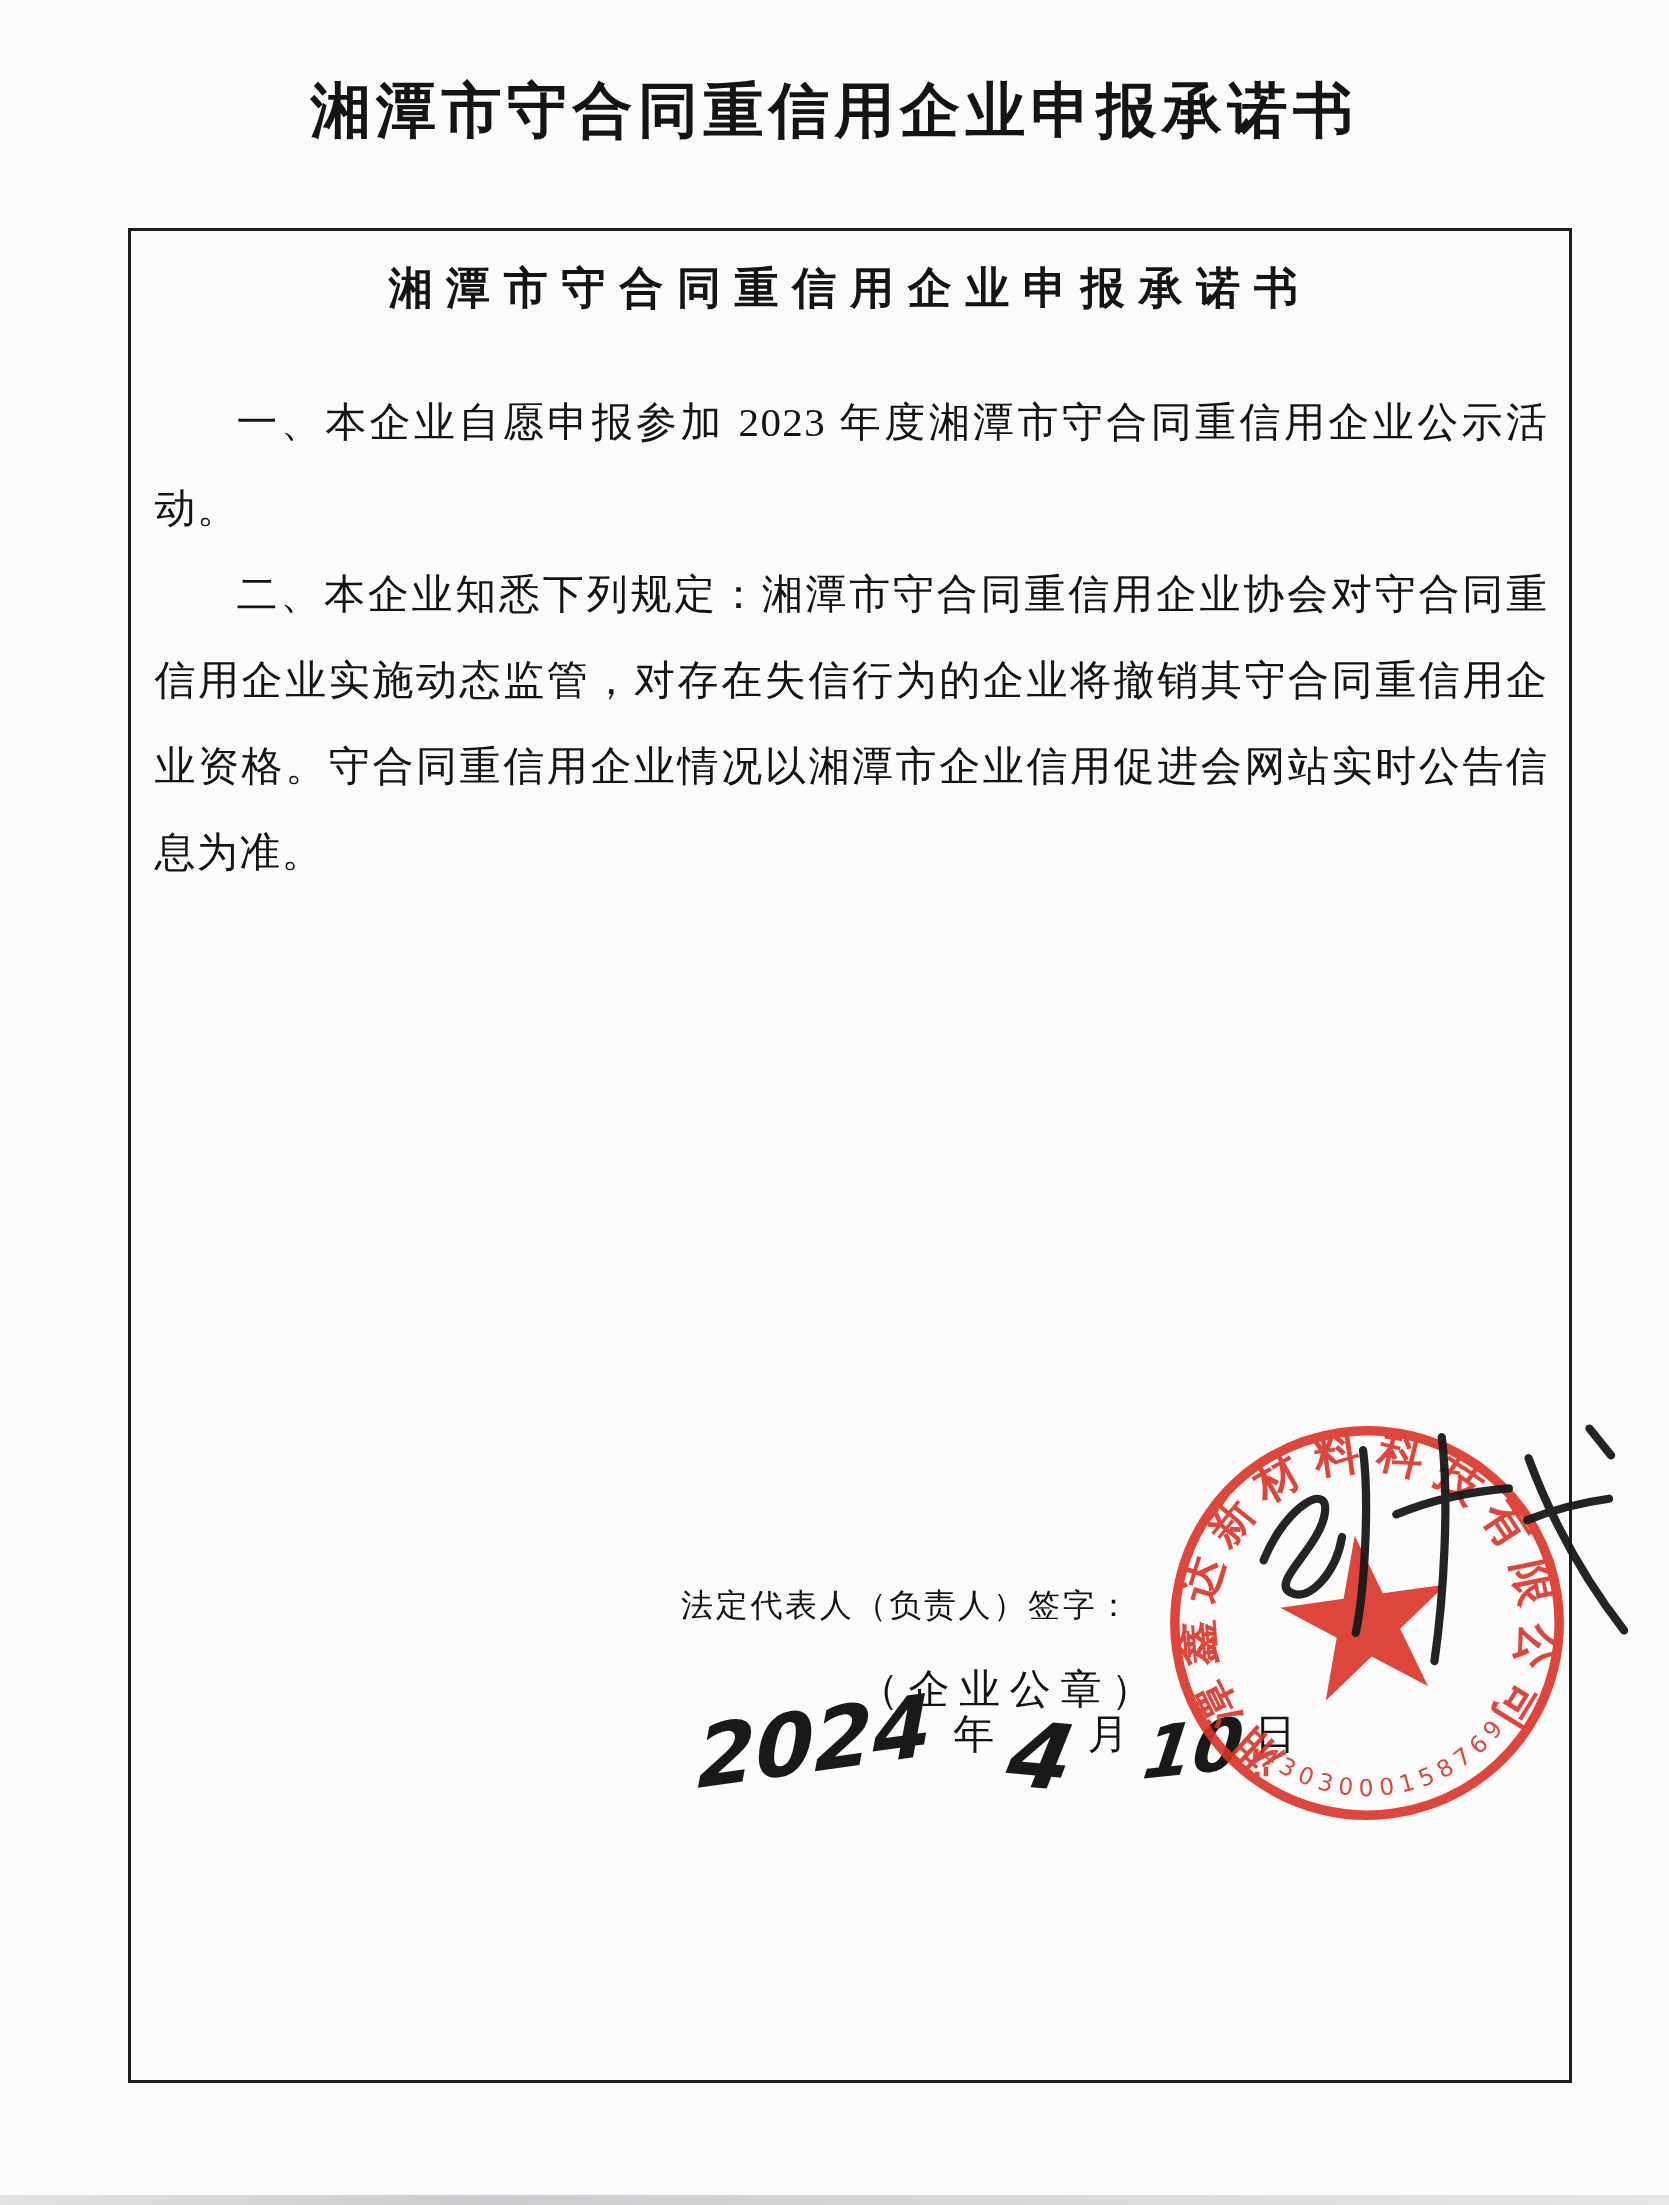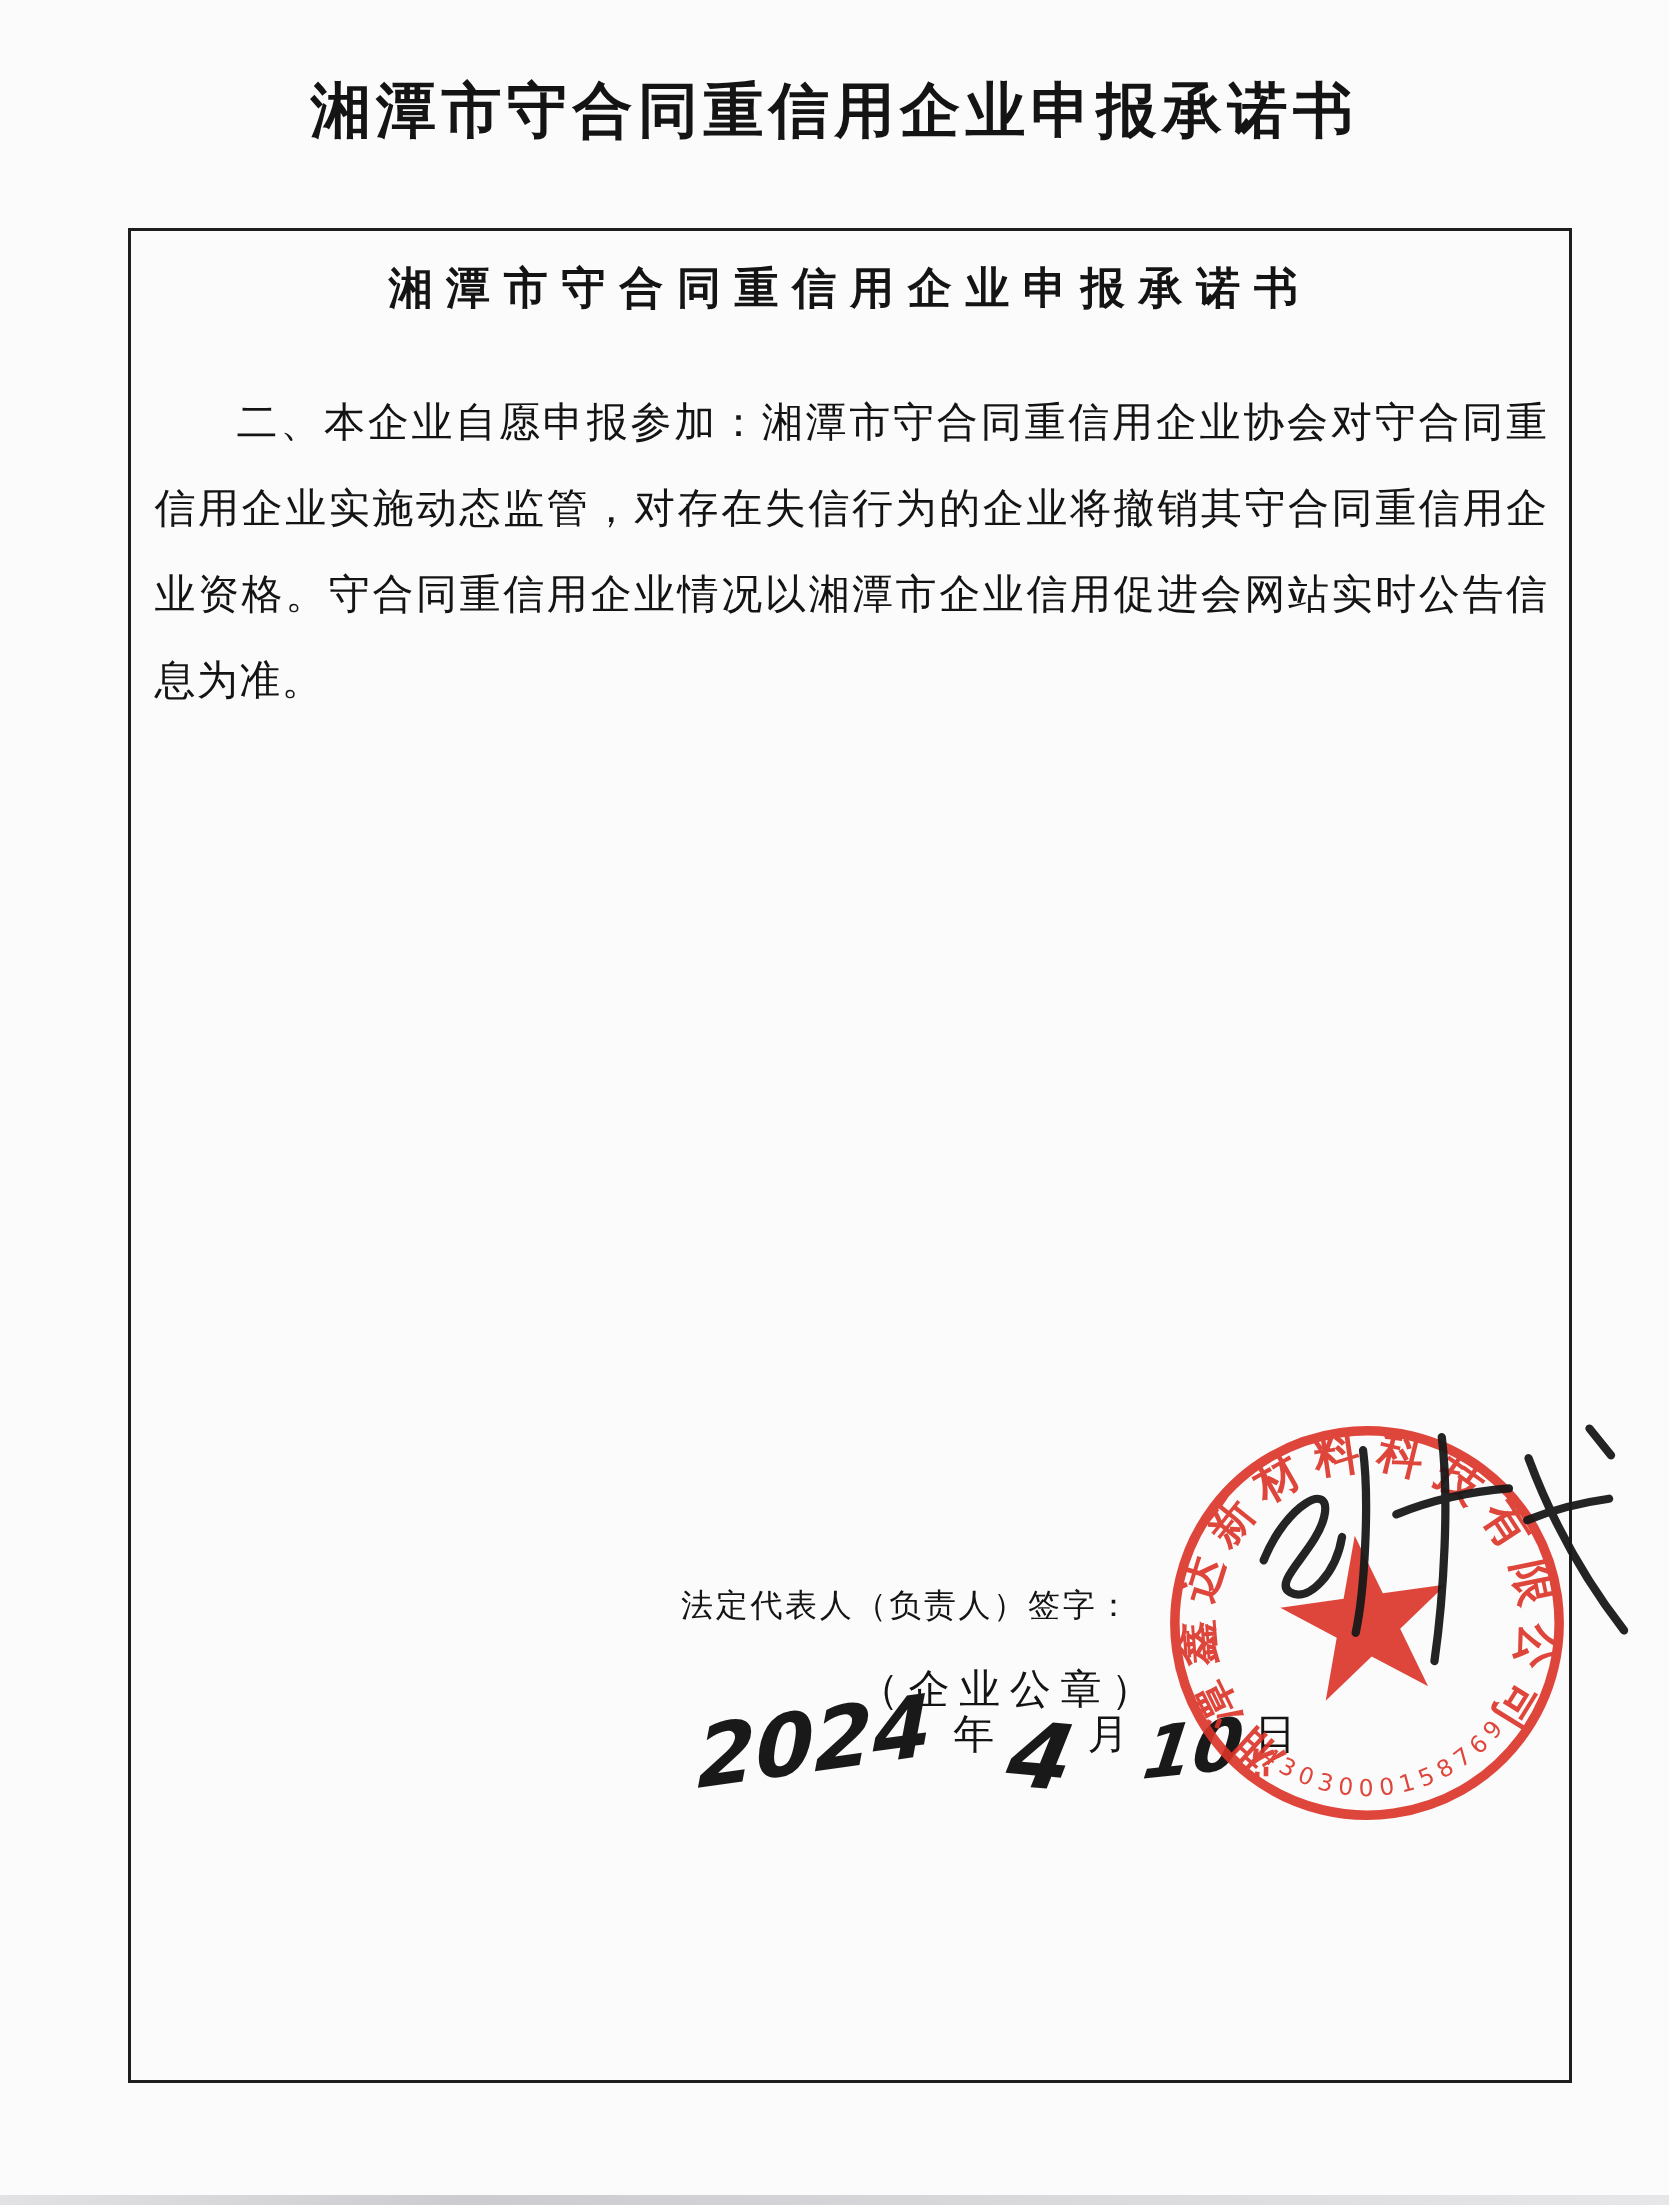--- a/index.html
+++ b/index.html
@@ -73,21 +73,22 @@
 
 <div class="page">
 
   <h1 class="page-title">湘潭市守合同重信用企业申报承诺书</h1>
 
   <div class="doc-box">
 
     <h2 class="doc-title">湘潭市守合同重信用企业申报承诺书</h2>
 
     <div class="doc-body">
-      <p>二、本企业自愿申报参加：湘潭市守合同重信用企业协会对守合同重信用企业实施动态监管，对存在失信行为的企业将撤销其守合同重信用企业资格。守合同重信用企业情况以湘潭市企业信用促进会网站实时公告信息为准。</p>
+      <p>一、本企业自愿申报参加 2023 年度湘潭市守合同重信用企业公示活动。</p>
+      <p>二、本企业知悉下列规定：湘潭市守合同重信用企业协会对守合同重信用企业实施动态监管，对存在失信行为的企业将撤销其守合同重信用企业资格。守合同重信用企业情况以湘潭市企业信用促进会网站实时公告信息为准。</p>
     </div>
 
     <div class="sig-label">法定代表人（负责人）签字：</div>
 
     <svg class="seal-svg" width="440" height="440" viewBox="0 0 600 600">
       <g transform="rotate(-8 300 300)" opacity="0.9">
         <circle cx="300" cy="300" r="262" fill="none" stroke="#dd3327" stroke-width="13"></circle>
         <polygon fill="#dd3327" points="300,180 327,262.8 414.1,262.9 343.7,314.2 370.5,397.1 300,346 229.5,397.1 256.3,314.2 185.9,262.9 273,262.8"></polygon>
         <path id="sealTextArc" d="M 150 450 A 212 212 0 1 1 450 450" fill="none"></path>
         <text font-size="62" fill="#dd3327" letter-spacing="18" font-family="Liberation Serif, DejaVu Serif, serif" font-weight="700">

